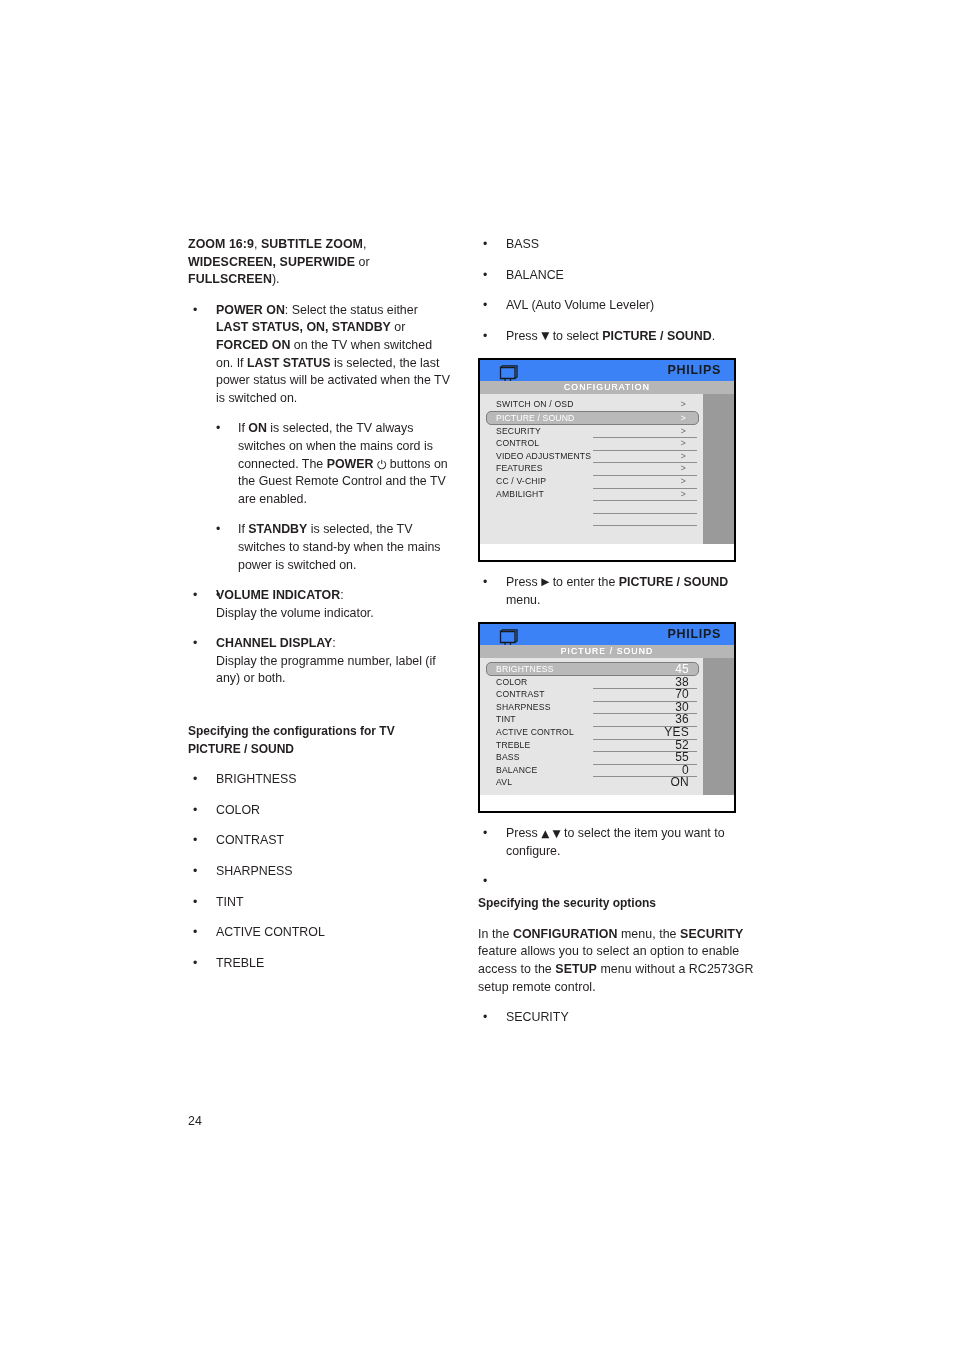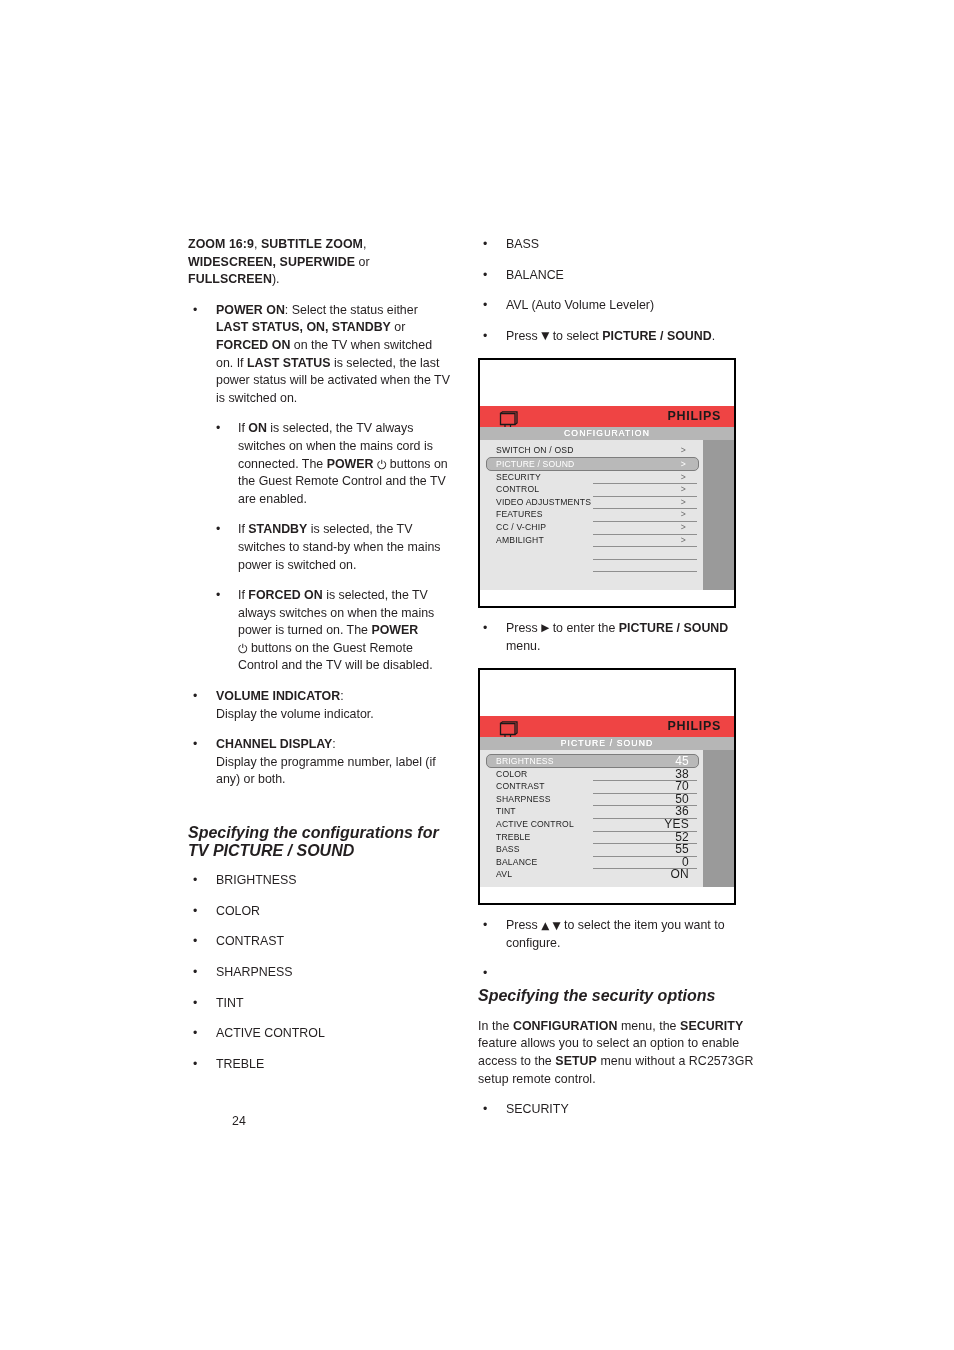--- a/index.html
+++ b/index.html
@@ -37,25 +37,24 @@
   .para {
     font-size: 12.4px;
     line-height: 17.6px;
     letter-spacing: 0.005em;
     margin: 0 0 13px 0;
     text-align: left;
   }
   b, strong { font-weight: 700; }
 
   .hdg {
-    font-size: 16px;
+    font-size: 12px;
     line-height: 17.6px;
     font-weight: 700;
     margin: 0 0 13px 0;
-    font-style: italic;
   }
 
   
   .bl {
     position: relative;
     padding-left: 28px;
     font-size: 12.4px;
     line-height: 17.6px;
     margin: 0 0 13px 0;
   }
@@ -86,21 +85,20 @@
   .spacer-lg { height: 22px; }
   .spacer-md { height: 12px; }
 
   .pageno {
     position: absolute;
     left: 188px;
     top: 1113px;
     font-size: 12.4px;
     line-height: 16px;
     color: #231f20;
-    margin-left: 44px;
   }
 
   .pwr {
     font-family: "DejaVu Sans", sans-serif;
     font-size: 12px;
     position: relative;
     top: 1px;
   }
   .arw {
     font-family: "DejaVu Sans", sans-serif;
@@ -121,23 +119,22 @@
   }
   .osd-inner {
     position: relative;
     background: #a8a8a8;
     padding: 0;
   }
   
   .osd-head {
     position: relative;
     height: 34px;
-    background: #ef4444;
+    background: #3b82f6;
     overflow: hidden;
-    margin-top: 46px;
   }
   .osd-tvicon {
     position: absolute;
     left: 16px;
     top: 5px;
     width: 24px;
     height: 21px;
   }
   .osd-rule {
     position: absolute;
@@ -274,21 +271,20 @@
       <div class="bl2">
         <span class="dot">•</span>
         <span id="sub-on-text">If <b>ON</b> is selected, the TV always switches on when the mains cord is connected. The <b>POWER</b> <span class="pwr">⏻</span> buttons on the Guest Remote Control and the TV are enabled.</span>
       </div>
       <div class="bl2">
         <span class="dot">•</span>
         <span id="sub-standby-text">If <b>STANDBY</b> is selected, the TV switches to stand-by when the mains power is switched on.</span>
       </div>
       <div class="bl2">
         <span class="dot">•</span>
-        <span id="sub-forced-on-text">If <b>FORCED ON</b> is selected, the TV always switches on when the mains power is turned on. The <b>POWER</b><br><span class="pwr">⏻</span> buttons on the Guest Remote Control and the TV will be disabled.</span>
       </div>
     </div>
 
     <div class="bl">
       <span class="dot">•</span>
       <span id="volume-indicator-text"><b>VOLUME INDICATOR</b>:<br>Display the volume indicator.</span>
     </div>
 
     <div class="bl">
       <span class="dot">•</span>
@@ -379,21 +375,21 @@
           <div class="osd-philips">PHILIPS</div>
           <div class="osd-title-bg"></div>
           <div class="osd-title">PICTURE  /  SOUND</div>
         </div>
         <div class="osd-body">
           <div class="osd-strip"></div>
           <div class="osd-listwrap" id="osd-ps-rows">
               <div class="osd-row selected"><span class="lbl">BRIGHTNESS</span><span class="val">45</span></div>
               <div class="osd-row"><span class="lbl">COLOR</span><span class="val">38</span></div>
               <div class="osd-row"><span class="sep"></span><span class="lbl">CONTRAST</span><span class="val">70</span></div>
-              <div class="osd-row"><span class="sep"></span><span class="lbl">SHARPNESS</span><span class="val">50</span></div>
+              <div class="osd-row"><span class="sep"></span><span class="lbl">SHARPNESS</span><span class="val">30</span></div>
               <div class="osd-row"><span class="sep"></span><span class="lbl">TINT</span><span class="val">36</span></div>
               <div class="osd-row"><span class="sep"></span><span class="lbl">ACTIVE CONTROL</span><span class="val">YES</span></div>
               <div class="osd-row"><span class="sep"></span><span class="lbl">TREBLE</span><span class="val">52</span></div>
               <div class="osd-row"><span class="sep"></span><span class="lbl">BASS</span><span class="val">55</span></div>
               <div class="osd-row"><span class="sep"></span><span class="lbl">BALANCE</span><span class="val">0</span></div>
               <div class="osd-row"><span class="sep"></span><span class="lbl">AVL</span><span class="val">ON</span></div>
             </div>
         </div>
         <div class="osd-foot"></div>
       </div>

